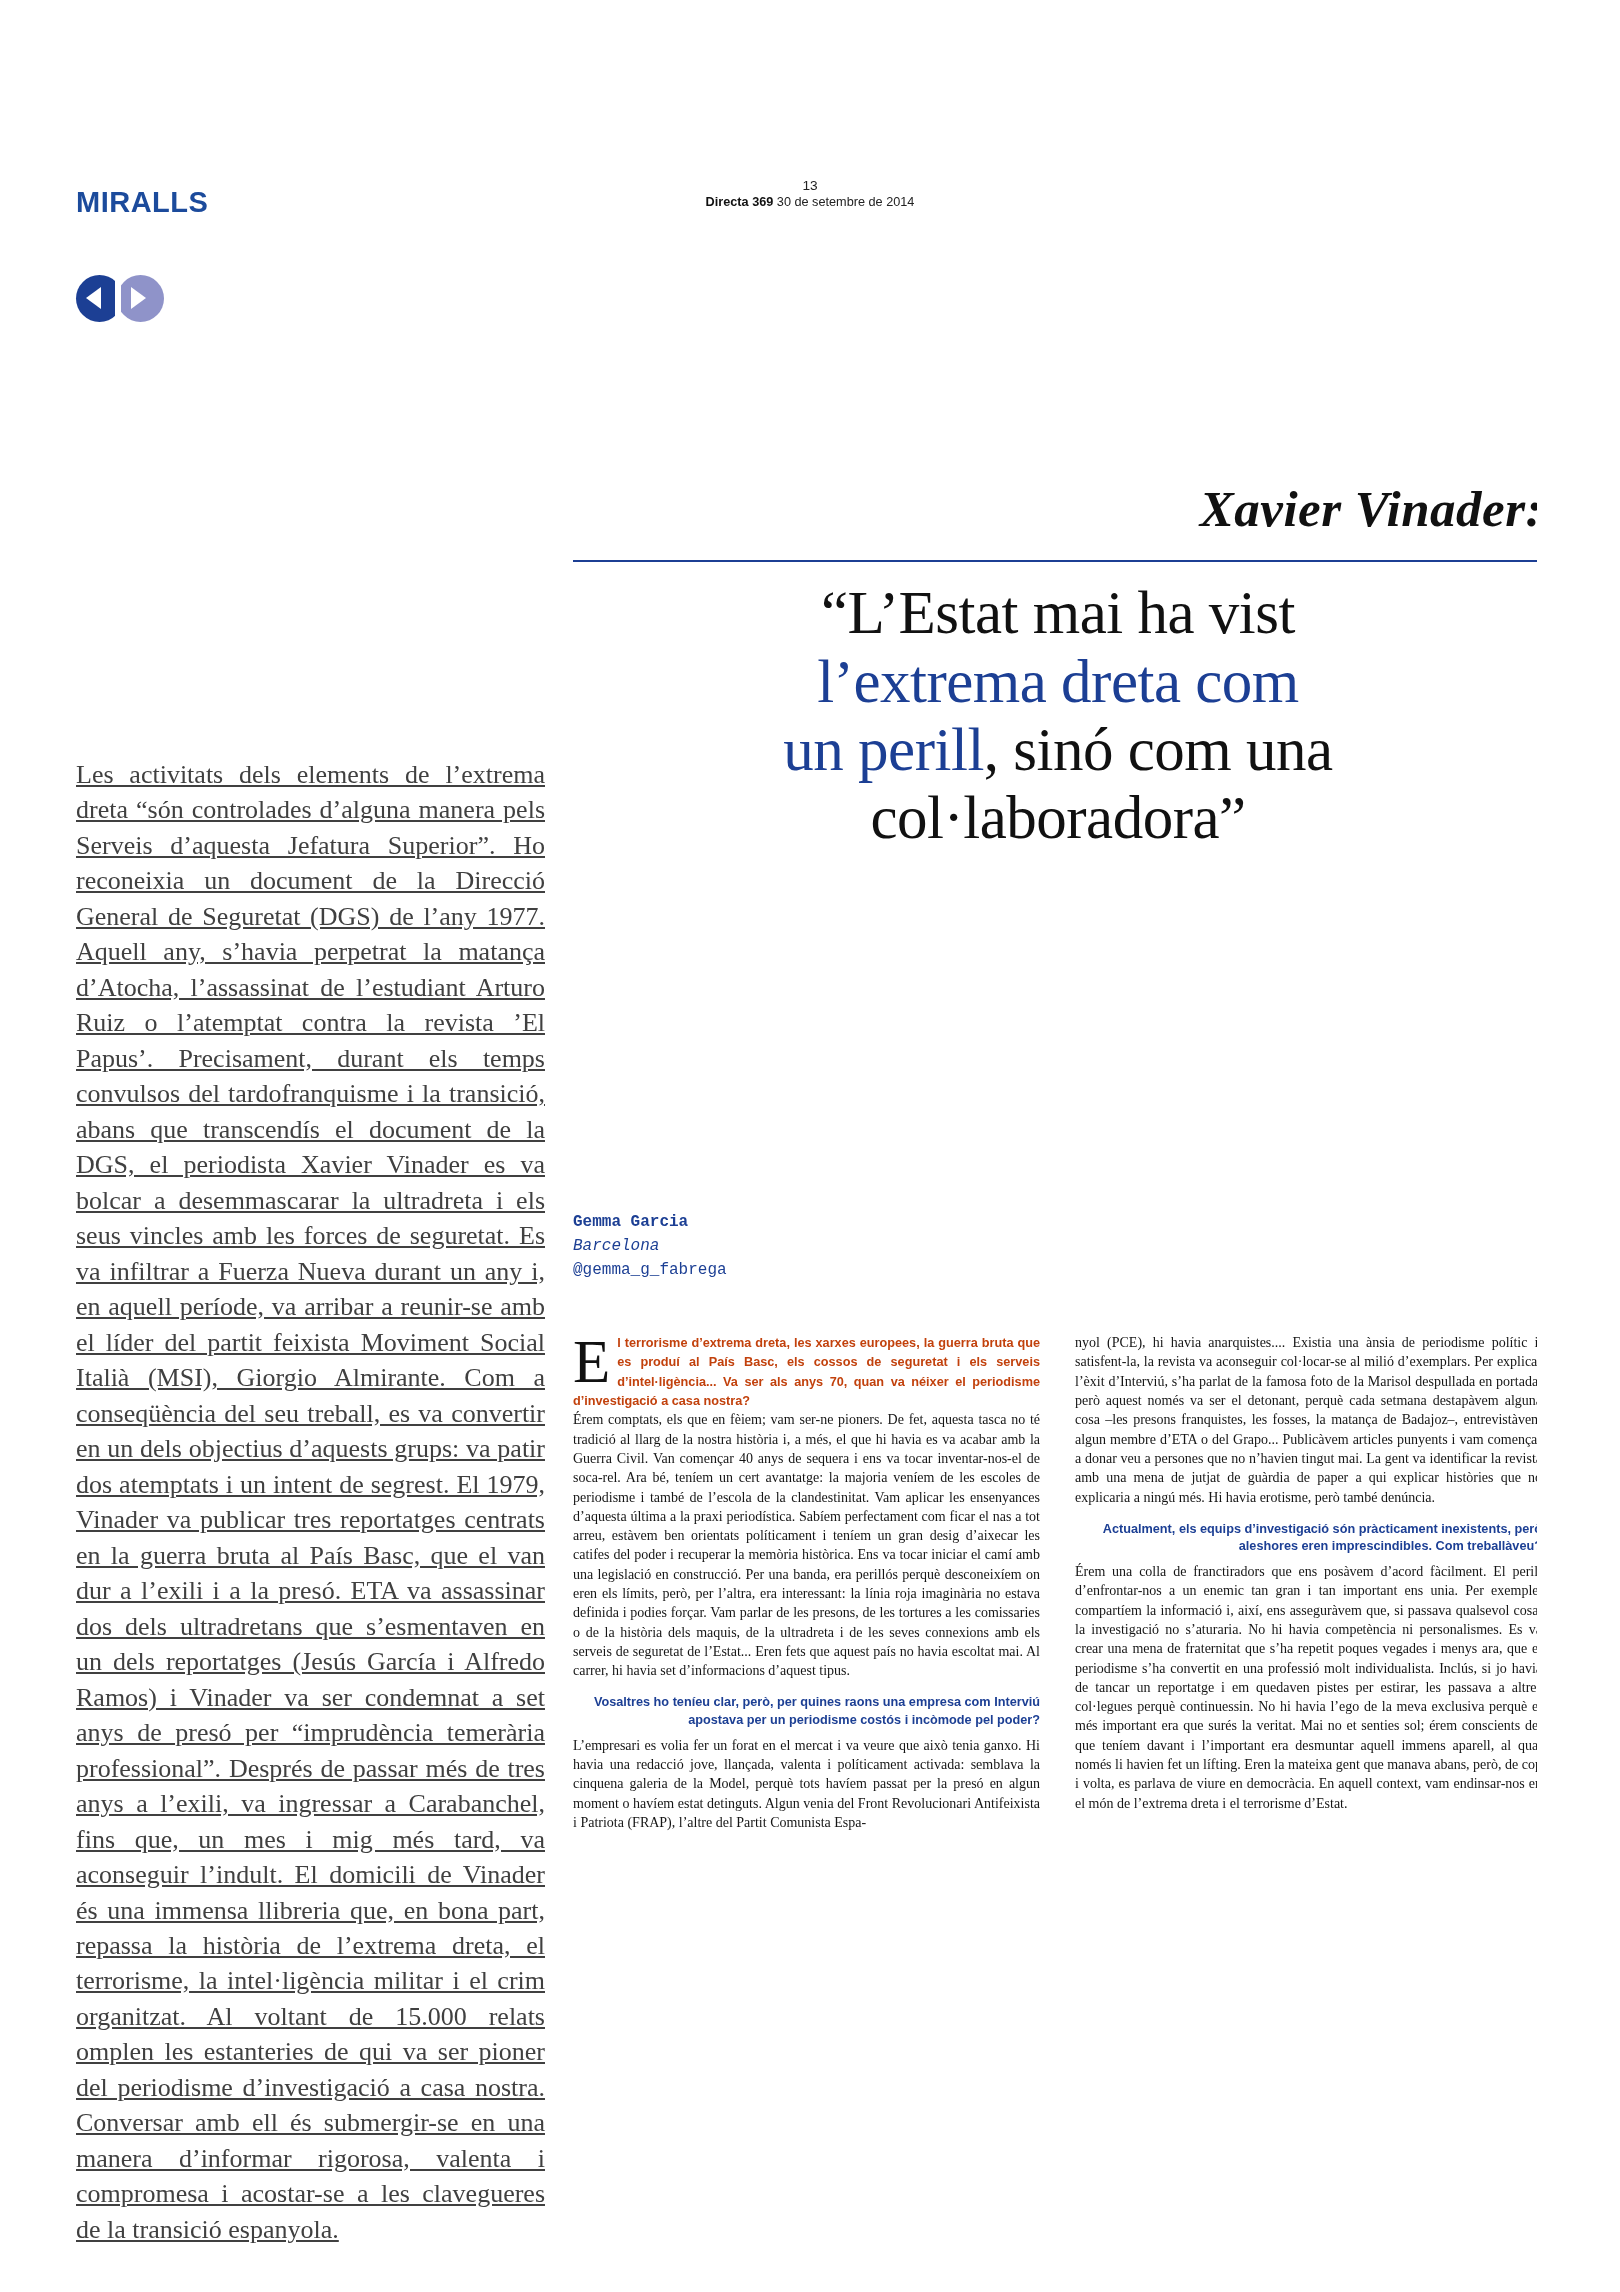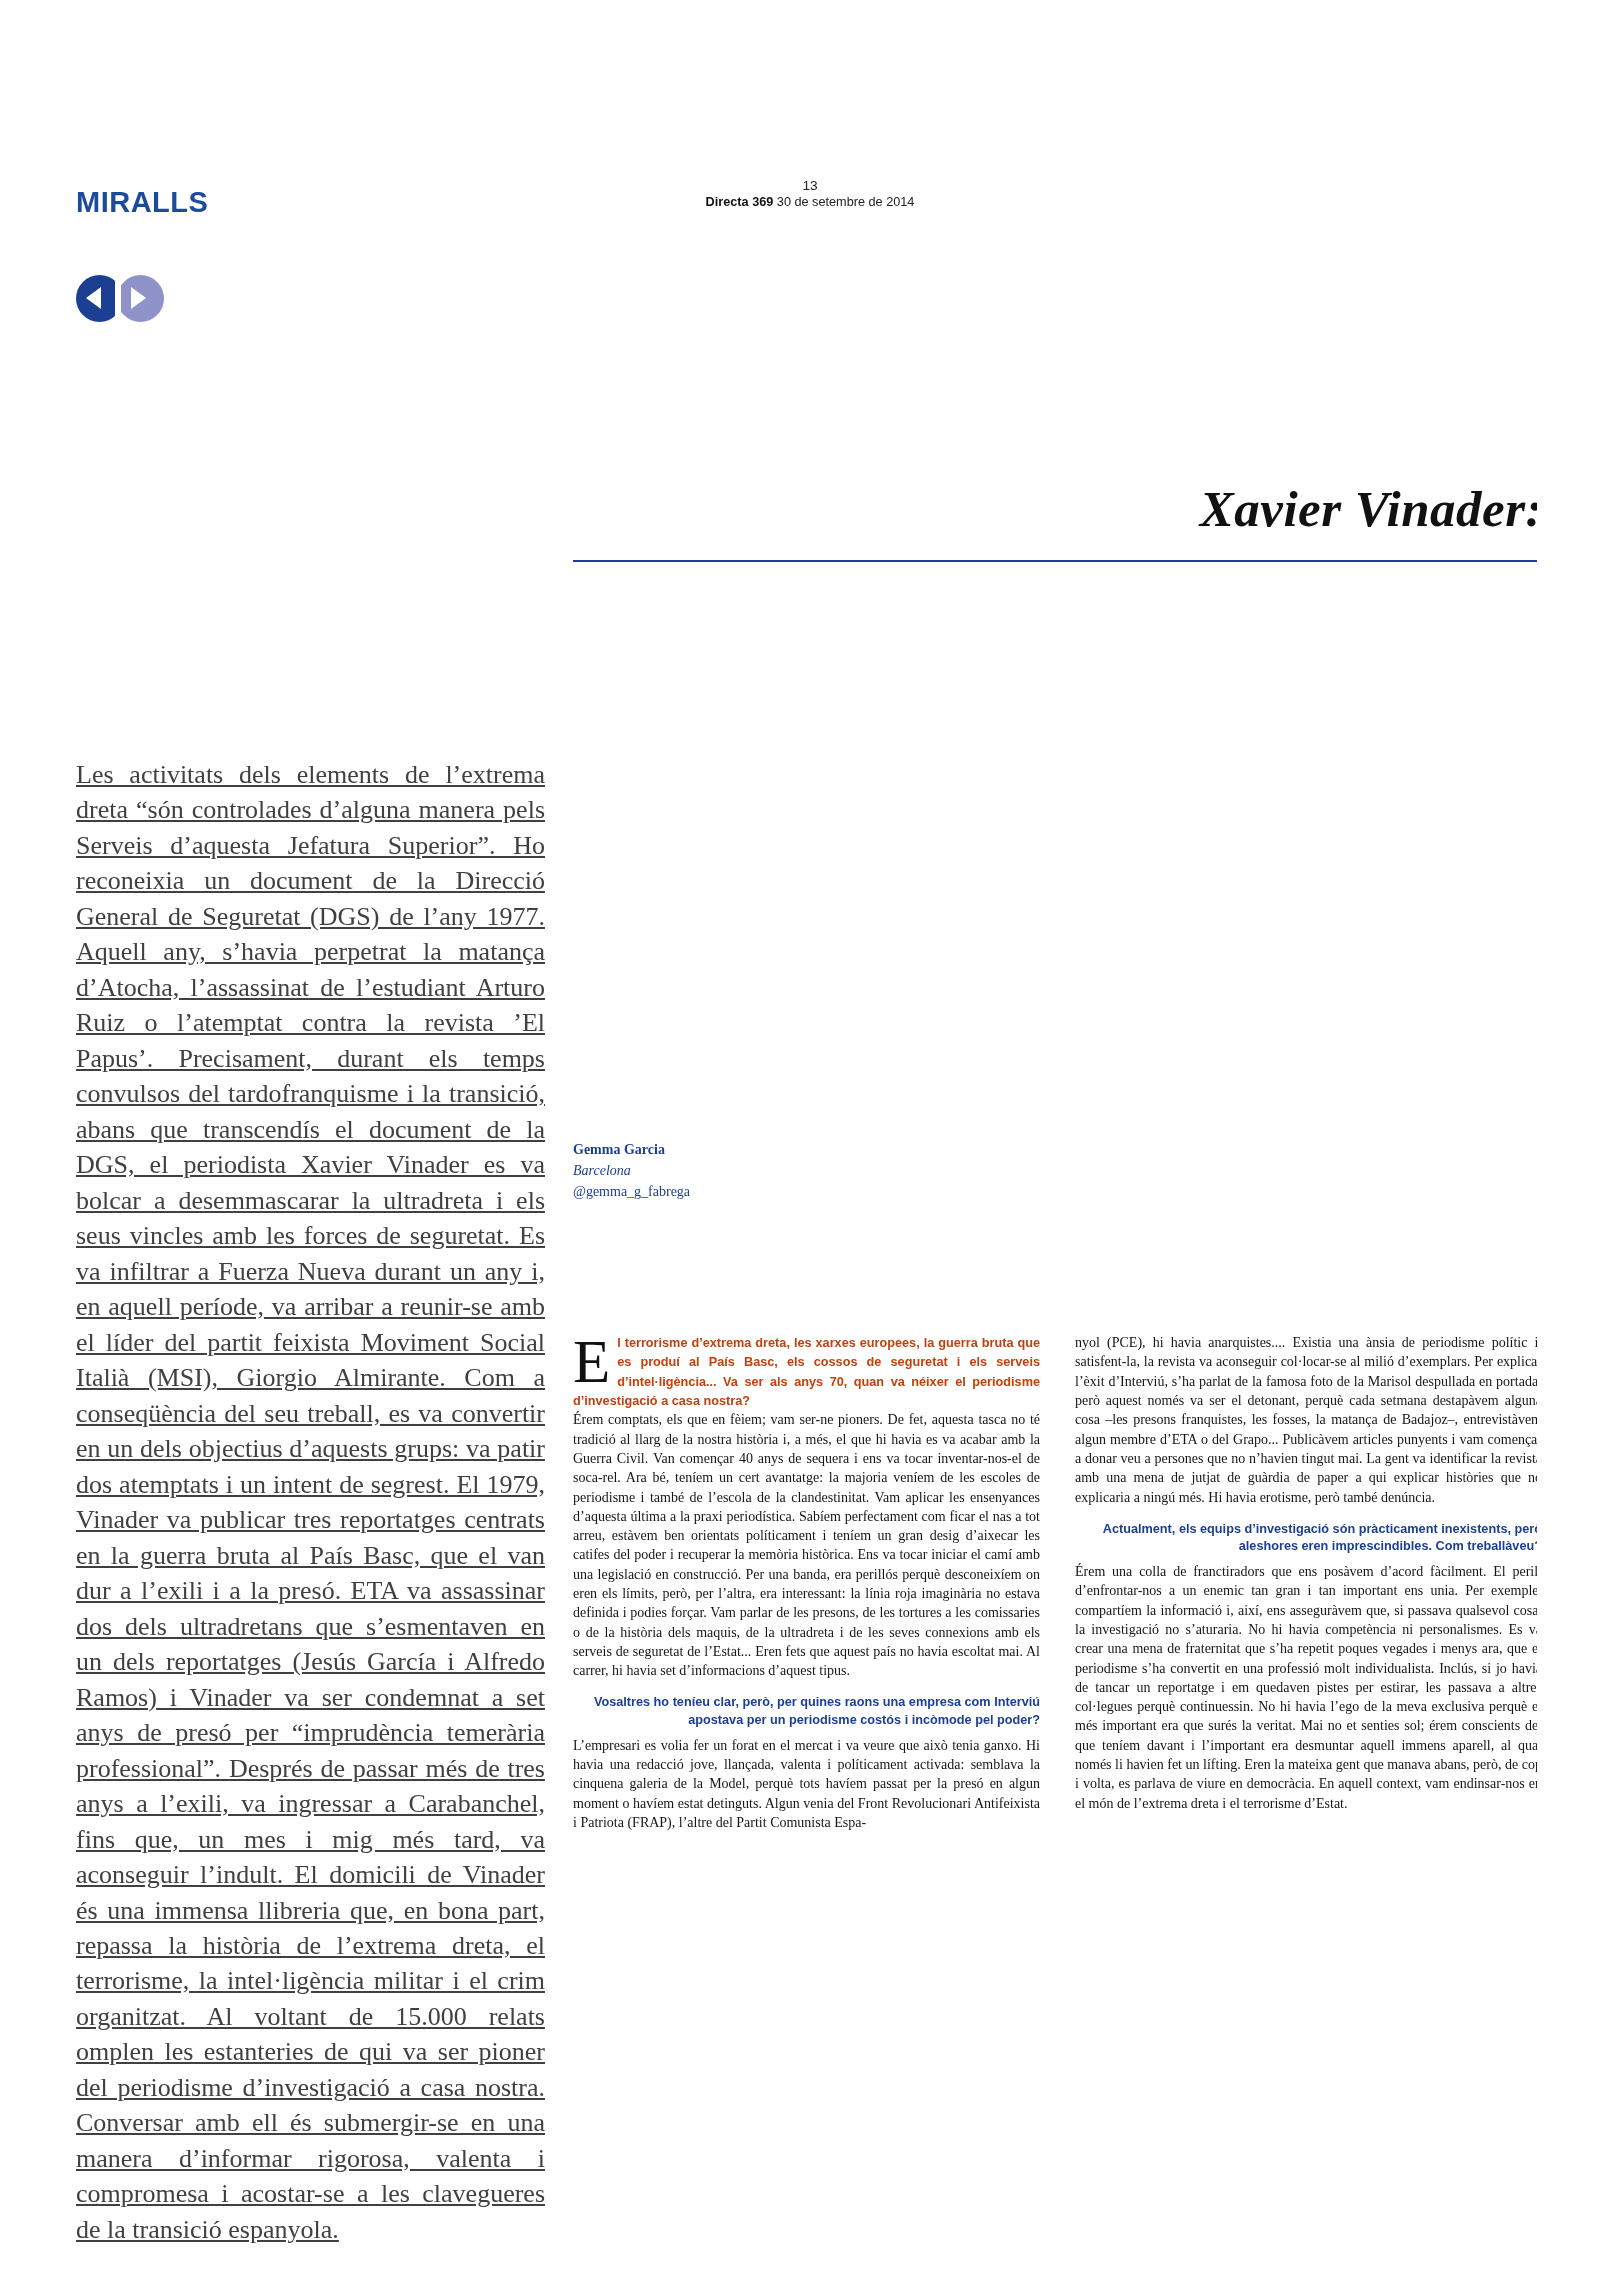--- a/index.html
+++ b/index.html
@@ -116,24 +116,24 @@
     color: #111;
     text-align: center;
     letter-spacing: -0.5px;
   }
   .headline .blue { color: #1c3f94; }
 
   
   .byline {
     position: absolute;
     left: 573px;
-    top: 1139px;
+    top: 1210px;
     width: 470px;
-    font-family: Liberation Serif, serif;
-    font-size: 14px;
+    font-family: Liberation Mono, monospace;
+    font-size: 16px;
     line-height: 1.5;
     color: #1c3f94;
   }
   .byline .author { font-weight: bold; }
   .byline .place  { font-style: italic; }
   .byline .handle { color: #1c3f94; }
 
   
   .intro {
     position: absolute;
@@ -211,20 +211,26 @@
     <div class="disc left"></div>
     <div class="disc right"></div>
     <div class="tri left"></div>
     <div class="bar"></div>
     <div class="tri right"></div>
   </div>
 
   <div class="headline-zone">
     <div class="kicker-name">Xavier Vinader:</div>
     <div class="rule"></div>
+    <div class="headline">
+      <div>“L’Estat mai ha vist</div>
+      <div class="blue">l’extrema dreta com</div>
+      <div><span class="blue">un perill</span><span>, sinó com una</span></div>
+      <div>col·laboradora”</div>
+    </div>
   </div>
 
   <div class="intro">Les activitats dels elements de l’extrema dreta “són controlades d’alguna manera pels Serveis d’aquesta Jefatura Superior”. Ho reconeixia un document de la Direcció General de Seguretat (DGS) de l’any 1977. Aquell any, s’havia perpetrat la matança d’Atocha, l’assassinat de l’estudiant Arturo Ruiz o l’atemptat contra la revista ’El Papus’. Precisament, durant els temps convulsos del tardofranquisme i la transició, abans que transcendís el document de la DGS, el periodista Xavier Vinader es va bolcar a desemmascarar la ultradreta i els seus vincles amb les forces de seguretat. Es va infiltrar a Fuerza Nueva durant un any i, en aquell període, va arribar a reunir-se amb el líder del partit feixista Moviment Social Italià (MSI), Giorgio Almirante. Com a conseqüència del seu treball, es va convertir en un dels objectius d’aquests grups: va patir dos atemptats i un intent de segrest. El 1979, Vinader va publicar tres reportatges centrats en la guerra bruta al País Basc, que el van dur a l’exili i a la presó. ETA va assassinar dos dels ultradretans que s’esmentaven en un dels reportatges (Jesús García i Alfredo Ramos) i Vinader va ser condemnat a set anys de presó per “imprudència temerària professional”. Després de passar més de tres anys a l’exili, va ingressar a Carabanchel, fins que, un mes i mig més tard, va aconseguir l’indult. El domicili de Vinader és una immensa llibreria que, en bona part, repassa la història de l’extrema dreta, el terrorisme, la intel·ligència militar i el crim organitzat. Al voltant de 15.000 relats omplen les estanteries de qui va ser pioner del periodisme d’investigació a casa nostra. Conversar amb ell és submergir-se en una manera d’informar rigorosa, valenta i compromesa i acostar-se a les clavegueres de la transició espanyola.</div>
 
   <div class="byline">
     <div class="author">Gemma Garcia</div>
     <div class="place">Barcelona</div>
     <div class="handle">@gemma_g_fabrega</div>
   </div>
 

